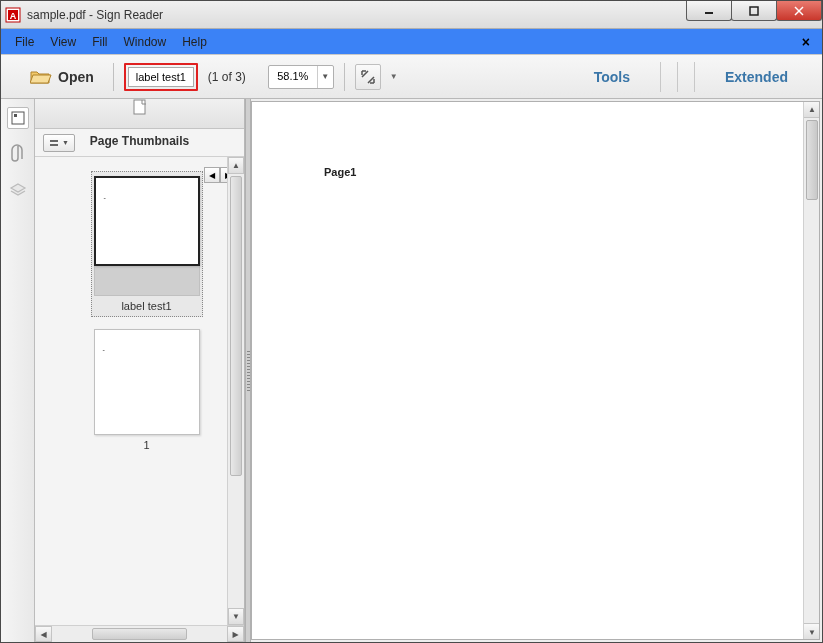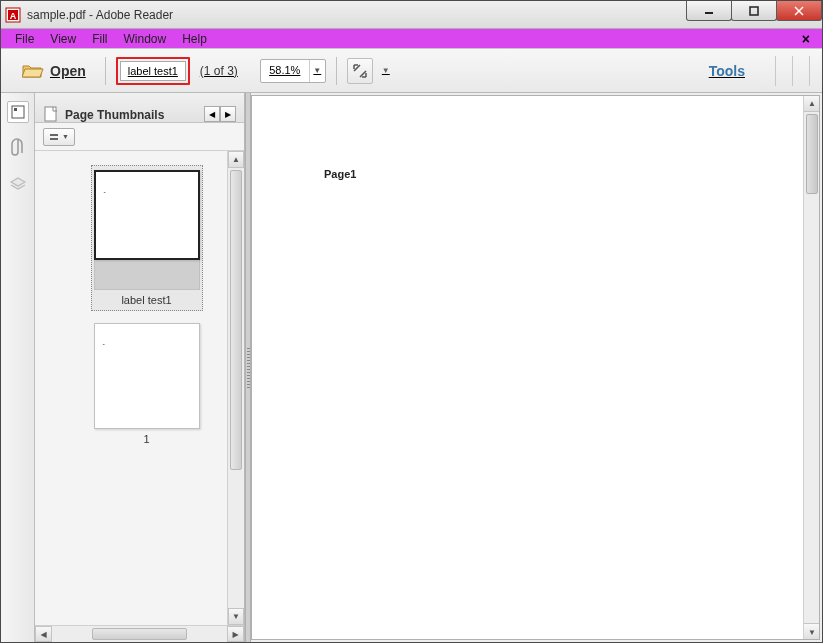--- a/index.html
+++ b/index.html
@@ -8,26 +8,26 @@
 
 .window { width: 823px; height: 643px; border: 1px solid #4a4a4a; background: #fff; display: flex; flex-direction: column; }
 .titlebar { height: 28px; background: linear-gradient(#f0f0f0,#dcdcdc); border-bottom: 1px solid #b0b0b0; display:flex; align-items:center; padding:0 4px; position:relative; }
 .titlebar .icon { width:16px; height:16px; margin-right:6px; display:flex; align-items:center; justify-content:center;}
 .titlebar .title { font-size: 12px; color:#333; }
 .winbtns { position:absolute; right:0; top:0; display:flex; }
 .winbtn { width:46px; height:20px; border:1px solid #5a5a5a; border-top:none; background:linear-gradient(#f6f6f6,#d6d6d6); display:flex; align-items:center; justify-content:center; font-size:10px; color:#222; border-radius:0 0 3px 3px; margin-left:-1px;}
 .winbtn.close { background:linear-gradient(#e87a6f,#c9372c); color:#fff; }
 
 
-.menubar { height:20px; background:#d946ef; border-bottom:1px solid #c8c8c8; display:flex; align-items:center; padding:0 6px; position:relative;}
+.menubar { height:26px; background:#3b82f6; border-bottom:1px solid #c8c8c8; display:flex; align-items:center; padding:0 6px; position:relative;}
 .menubar .mitem { font-size:12px; color:#222; padding:2px 8px; cursor:default;}
 .menubar .closex { margin-left:auto; font-size:14px; font-weight:bold; padding:0 6px;}
 
 
-.toolbar { height:44px; background:linear-gradient(#f7f7f7,#e9e9e9); border-bottom:1px solid #b8b8b8; display:flex; align-items:center; padding:0 12px; gap:6px;text-decoration:underline;}
+.toolbar { height:44px; background:linear-gradient(#f7f7f7,#e9e9e9); border-bottom:1px solid #b8b8b8; display:flex; align-items:center; padding:0 20px; gap:6px;}
 .tbtn { height:30px; display:flex; align-items:center; gap:6px; padding:0 8px; border:1px solid transparent; border-radius:3px; font-size:14px; color:#333; font-weight:bold;}
 .openicon{width:22px;height:16px;}
 .pagein { width:75px; text-align:center;}
 .pagebox { border:2px solid #e02020; padding:2px; display:flex; align-items:center; border-radius:1px;}
 .pagebox input { width:66px; height:20px; border:1px solid #aaa; font-size:11px; text-align:center; background:#fff;}
 .pagect { font-size:12px; color:#333; margin-left:4px;}
 .zoombox { display:flex; border:1px solid #b0b0b0; border-radius:2px; background:#fff; height:24px;}
 .zoombox input { width:48px; border:none; font-size:11px; text-align:center; height:20px; background:transparent;}
 .zoombox .dd { width:16px; height:22px; border-left:1px solid #ccc; display:flex; align-items:center; justify-content:center; font-size:8px; color:#555;}
 .sep { width:1px; height:28px; background:#c0c0c0; margin:0 4px;}
@@ -37,21 +37,21 @@
 .rsep{width:1px;height:30px;background:#c8c8c8;}
 
 
 .mainarea { flex:1; display:flex; min-height:0; background:#eee;}
 .leftrail { width:34px; background:linear-gradient(90deg,#f5f5f5,#e8e8e8); border-right:1px solid #bcbcbc; display:flex; flex-direction:column; align-items:center; padding-top:8px; gap:14px;}
 .railicon{width:22px;height:22px;display:flex;align-items:center;justify-content:center;}
 .railicon.active{background:#fff;border:1px solid #bbb;border-radius:2px;}
 
 
 .thumbpanel { width:210px; background:#f4f4f4; border-right:1px solid #b8b8b8; display:flex; flex-direction:column; position:relative;}
-.thead { height:30px; background:linear-gradient(#f0f0f0,#e2e2e2); border-bottom:1px solid #c4c4c4; display:flex; align-items:flex-end; padding:0 8px; gap:6px;}
+.thead { height:30px; background:linear-gradient(#f0f0f0,#e2e2e2); border-bottom:1px solid #c4c4c4; display:flex; align-items:center; padding:0 8px; gap:19px;flex-direction:column;}
 .thead svg{flex-shrink:0;}
 .thead .ttitle { font-size:12px; font-weight:bold; color:#333;}
 .thead .tnav { margin-left:auto; display:flex; gap:0;}
 .tnavbtn{width:16px;height:16px;border:1px solid #aaa;background:linear-gradient(#fff,#e6e6e6);display:flex;align-items:center;justify-content:center;font-size:8px;}
 .topt { height:28px; border-bottom:1px solid #d0d0d0; display:flex; align-items:center; padding:0 8px;}
 .optdd{width:32px;height:18px;border:1px solid #aaa;border-radius:2px;background:linear-gradient(#fff,#e8e8e8);display:flex;align-items:center;justify-content:center;gap:3px;}
 .tbody { flex:1; overflow:auto; padding:14px 10px 4px 24px; position:relative;}
 .thumb { width:112px; margin:0 auto 12px auto; display:flex; flex-direction:column; align-items:center;}
 .thumb .pg { width:106px; height:130px; background:#fff; border:1px solid #c0c0c0; box-shadow:1px 1px 2px rgba(0,0,0,0.15); position:relative; padding:8px;}
 .thumb.sel { border:1px dotted #888; padding:4px; background:#e8e8e8;}
@@ -65,40 +65,40 @@
 .hscroll{height:17px;background:#ededed;border-top:1px solid #d0d0d0;display:flex;}
 .hscroll .arr{width:17px;background:linear-gradient(#f8f8f8,#dedede);border:1px solid #c4c4c4;display:flex;align-items:center;justify-content:center;font-size:8px;color:#555;}
 .hscroll .thumbbar{flex:1;margin:2px 40px;background:linear-gradient(#e8e8e8,#cfcfcf);border:1px solid #b8b8b8;border-radius:2px;}
 
 
 .splitgrip{width:6px;background:#cfcfcf;border-left:1px solid #b0b0b0;border-right:1px solid #b0b0b0;display:flex;align-items:center;justify-content:center;}
 .splitgrip .dots{width:3px;height:40px;background:repeating-linear-gradient(#888 0 1px,transparent 1px 3px);}
 
 
 .docview { flex:1; background:#fff; border:1px solid #b0b0b0; margin:2px 2px 2px 0; position:relative; overflow:hidden;}
-.docview .page1{position:absolute;left:72px;top:72px;font-size:11px;font-weight:bold;color:#222;}
+.docview .page1{position:absolute;left:72px;top:64px;font-size:11px;font-weight:bold;color:#222;}
 .docvscroll{position:absolute;right:-1px;top:-1px;bottom:-1px;width:17px;background:#ededed;border-left:1px solid #d0d0d0;display:flex;flex-direction:column;}
 .docvscroll .thumbbar{height:80px;margin:2px;background:linear-gradient(90deg,#e0e0e0,#c8c8c8);border:1px solid #b0b0b0;border-radius:2px;}
 .docvscroll .arr{height:17px;background:linear-gradient(#f8f8f8,#dedede);border-bottom:1px solid #c4c4c4;display:flex;align-items:center;justify-content:center;font-size:8px;color:#555;}
 .docvscroll .arr.bot{border-bottom:none;border-top:1px solid #c4c4c4;}
 </style>
 </head>
 <body>
 
 <div class="window">
 
   <div class="titlebar">
     <span class="icon">
       <svg width="16" height="16">
           <rect x="1" y="1" width="14" height="14" fill="#fff" stroke="#b00" stroke-width="1"></rect>
           <rect x="3" y="3" width="10" height="10" fill="#c00"></rect>
           <text x="8" y="12" font-size="9" fill="#fff" text-anchor="middle" font-family="Arial" font-weight="bold">A</text>
         </svg>
     </span>
-    <span class="title">sample.pdf - Adobe Reader</span>
+    <span class="title">sample.pdf - Sign Reader</span>
     <div class="winbtns">
       <div class="winbtn">
           <svg width="10" height="10">
             <line x1="1" y1="7" x2="9" y2="7" stroke="#222" stroke-width="2"></line>
           </svg>
         </div>
       <div class="winbtn">
           <svg width="10" height="10">
             <rect x="1" y="1" width="8" height="8" fill="none" stroke="#222" stroke-width="1.5"></rect>
           </svg>
@@ -145,20 +145,21 @@
           <path d="M2 8 L8 2 M2 2 h4 M2 2 v4 M8 14 L14 8 M14 14 h-4 M14 14 v-4" stroke="#555" stroke-width="1.5" fill="none"></path>
         </svg>
     </div>
     <div class="dd" style="width:14px;font-size:8px;color:#666;text-align:center">▼</div>
 
     <div class="rlinks">
       <div class="rlink">Tools</div>
       <div class="rsep"></div>
       <div class="rsep"></div>
       <div class="rsep"></div>
+      <div class="rlink">Extended</div>
     </div>
   </div>
 
   <div class="mainarea">
 
     <div class="leftrail">
       <div class="railicon active">
         <svg width="16" height="16">
             <rect x="2" y="2" width="12" height="12" fill="none" stroke="#555"></rect>
             <rect x="4" y="4" width="3" height="3" fill="#555"></rect>

